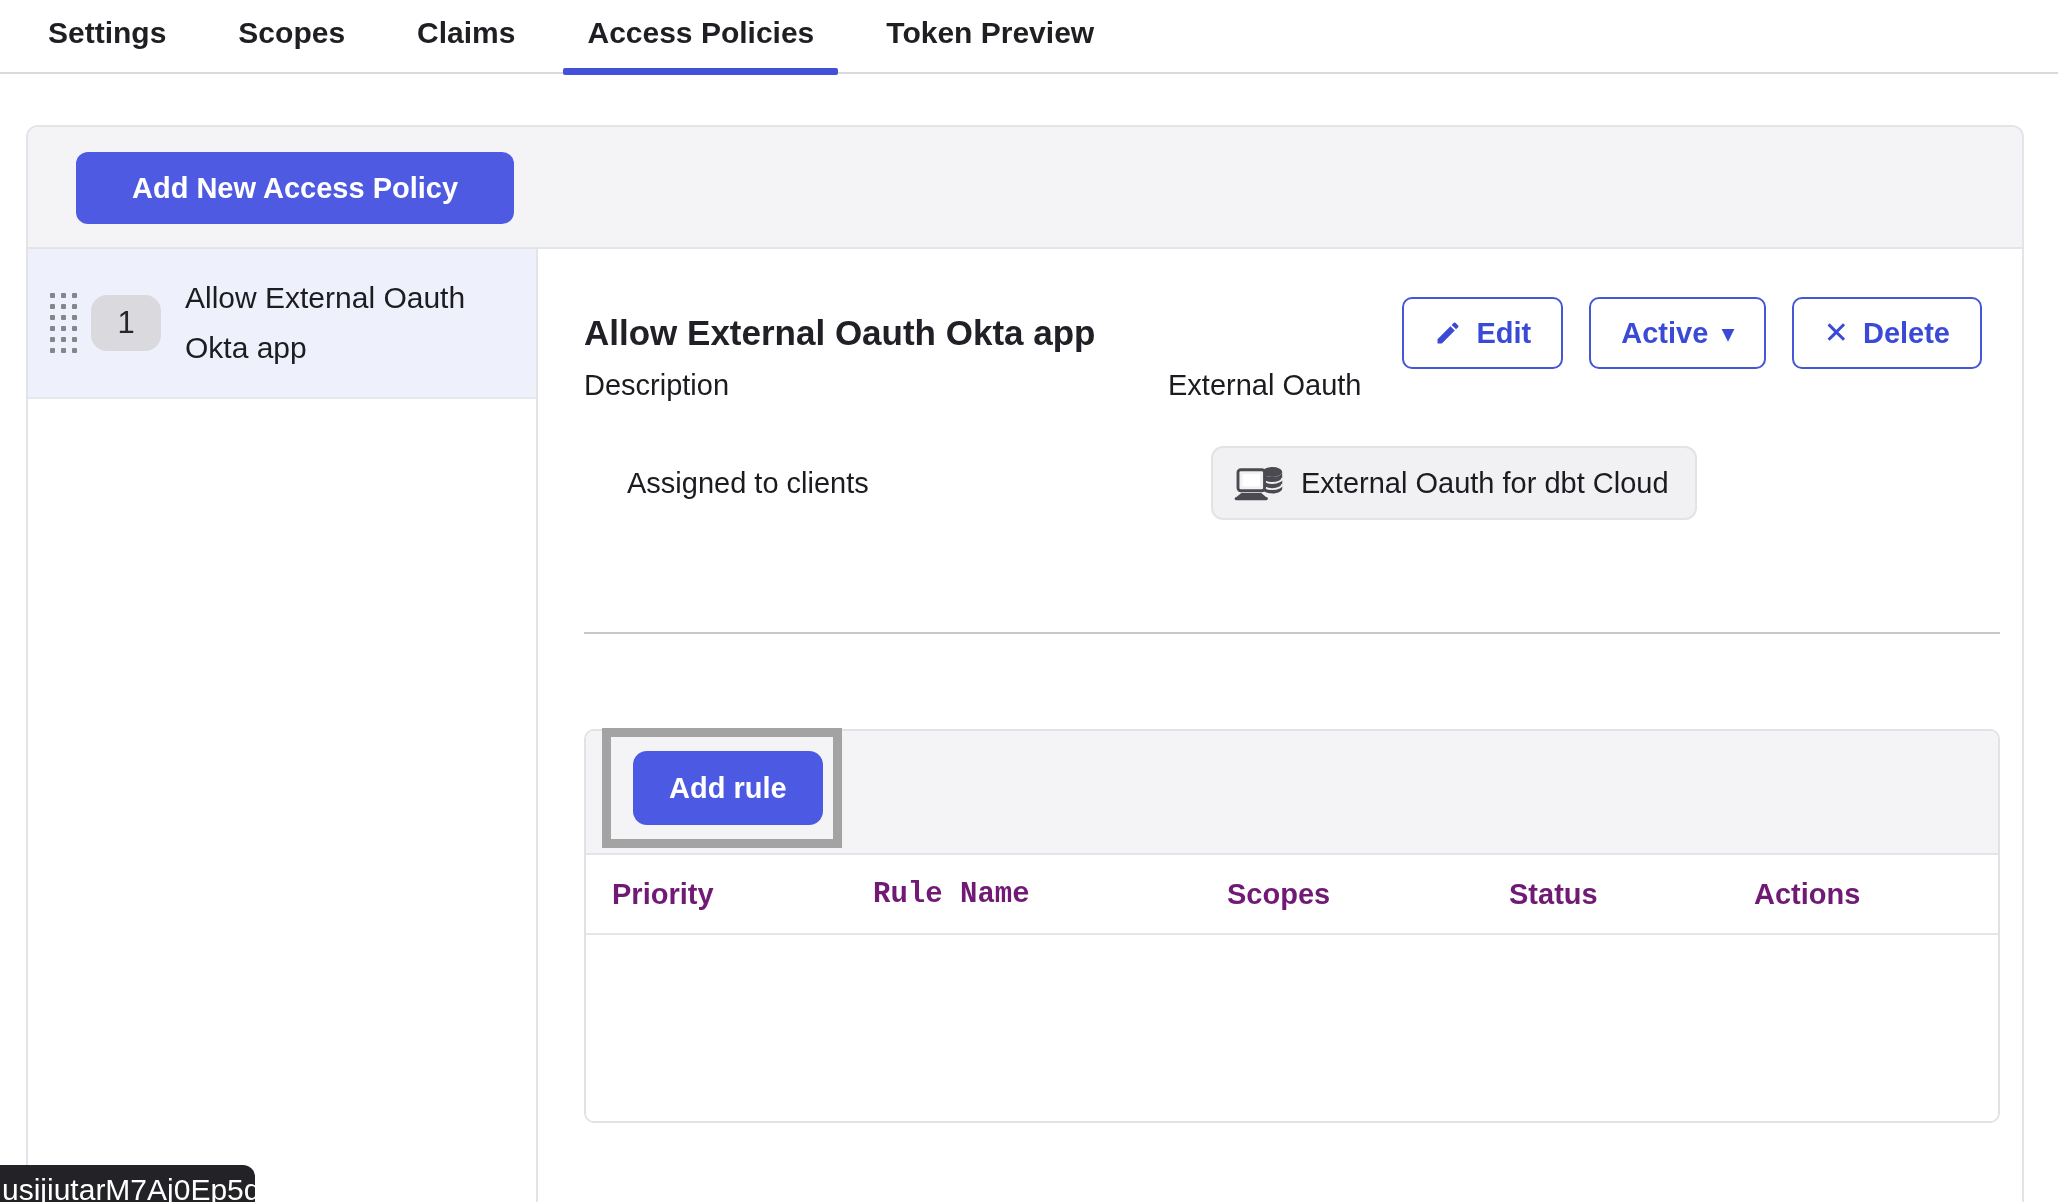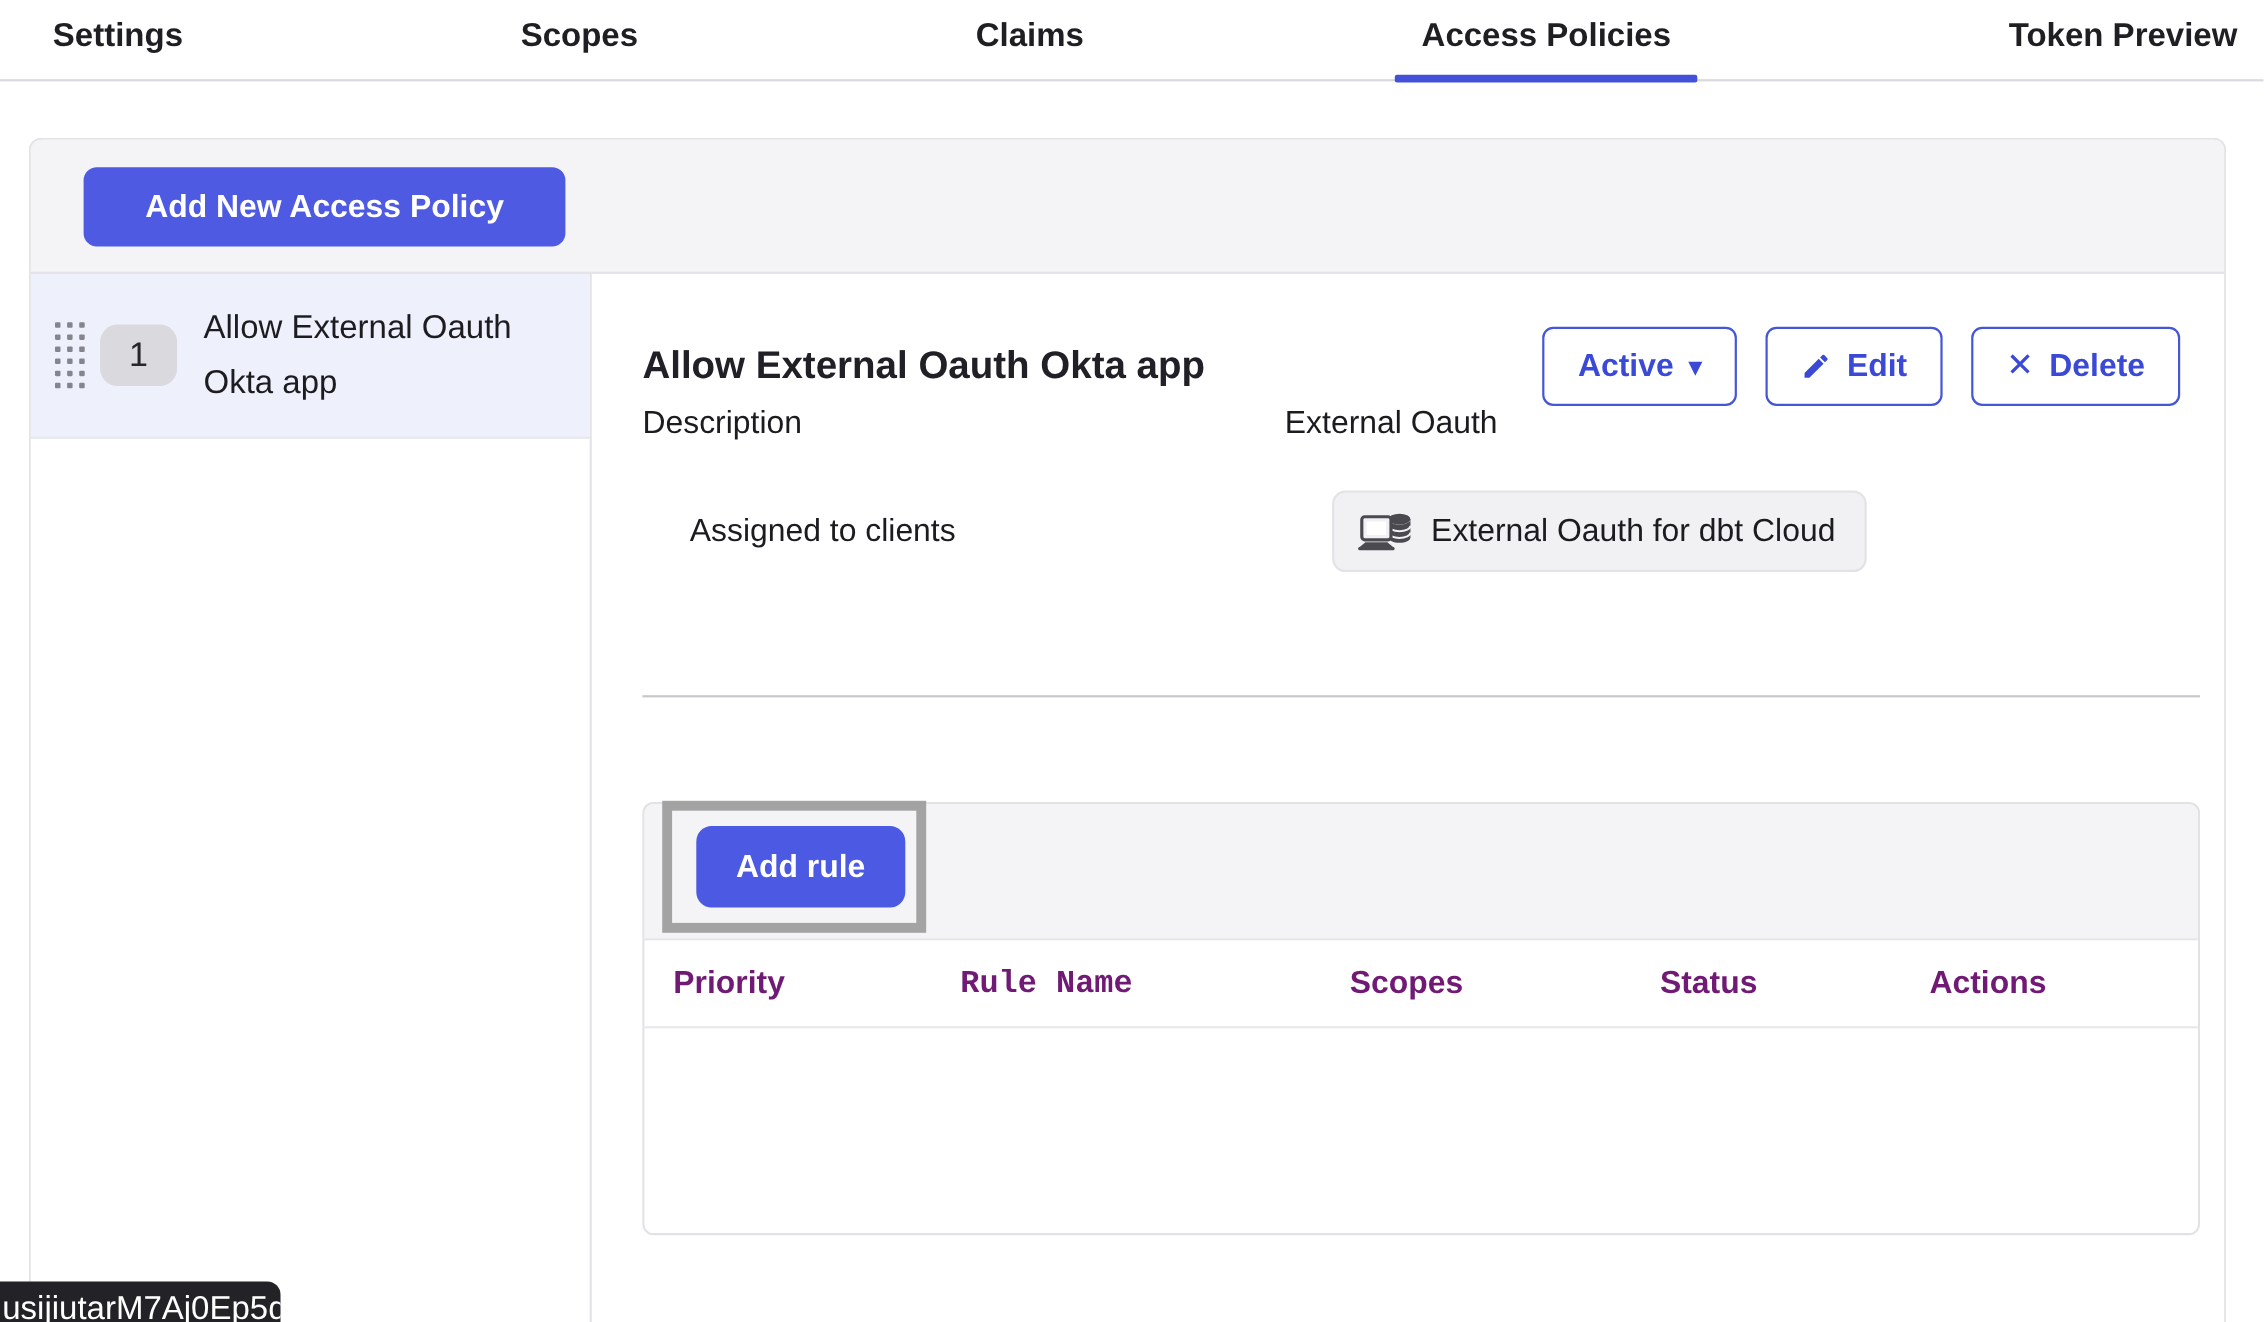--- a/index.html
+++ b/index.html
@@ -6,21 +6,21 @@
   html,body { background:#ffffff; }
   .screen {
     position:relative; width:2058px; height:1202px; overflow:hidden;
     background:#ffffff; font-family:"Liberation Sans", sans-serif; color:#1c1c21;
   }
 
   
   .tabbar {
     position:absolute; top:0; left:0; right:0; height:74px;
     border-bottom:2px solid #d9d9de; display:flex; align-items:center;
-    padding-left:24px; column-gap:24px;justify-content:space-between;
+    padding-left:24px; column-gap:24px;
   }
   .tab {
     position:relative; height:74px; display:flex; align-items:center;
     padding:0 24px 6px 24px; font-size:30px; font-weight:700; color:#1e1e23;
     cursor:pointer; white-space:nowrap;
   }
   .tab.active::after {
     content:""; position:absolute; left:0; right:0; bottom:-2px; height:7px;
     background:#4251d8; border-radius:2px;
   }
@@ -163,30 +163,30 @@
           <span class="policy-name">Allow External Oauth Okta app</span>
         </div>
       </div>
 
       <div class="detail">
 
         <div class="detail-header">
           <div class="detail-title">Allow External Oauth Okta app</div>
           <div class="btn-group">
             <button class="btn-outline">
-              <span>Active</span>
-              <span class="chev">▾</span>
-            </button>
-            <button class="btn-outline">
               <span>
                 <svg class="icon-svg" viewBox="0 0 24 24" width="28" height="28">
                   <path fill="#3a4ad6" d="M3 17.25V21h3.75L17.81 9.94l-3.75-3.75L3 17.25zM20.71 7.04c.39-.39.39-1.02 0-1.41l-2.34-2.34a.9959.9959 0 0 0-1.41 0l-1.83 1.83 3.75 3.75 1.83-1.83z"></path>
                 </svg>
               </span>
               <span>Edit</span>
+            </button>
+            <button class="btn-outline">
+              <span>Active</span>
+              <span class="chev">▾</span>
             </button>
             <button class="btn-outline">
               <span class="x">✕</span>
               <span>Delete</span>
             </button>
           </div>
         </div>
 
         <div class="info-row">
           <div class="info-label">Description</div>

